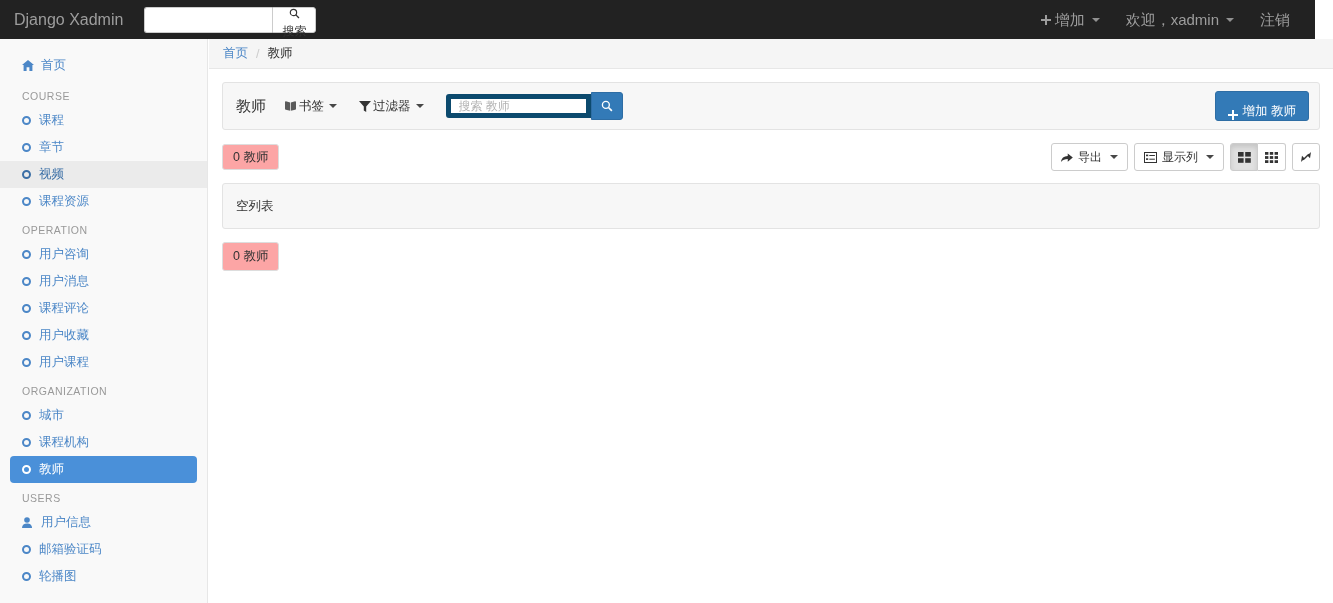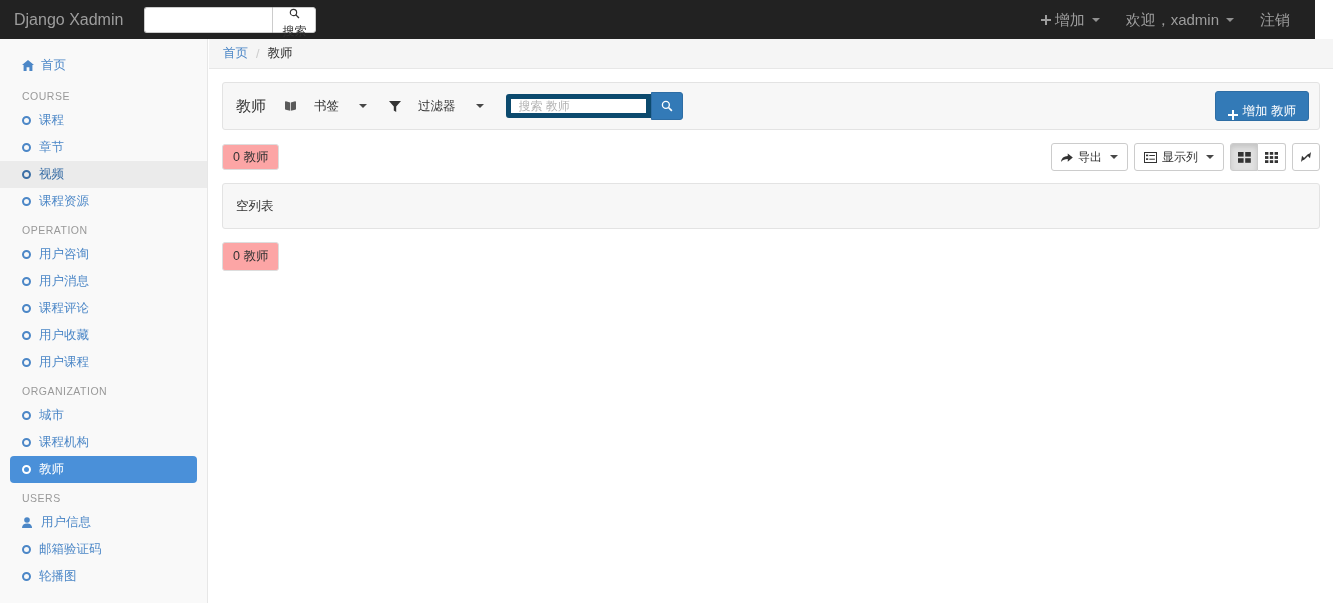--- a/index.html
+++ b/index.html
@@ -159,21 +159,21 @@
     padding: 0 10px;
     margin-bottom: 13px;
   }
   .panel-title {
     font-size: 15px;
     color: #333;
     margin: 0 18px 0 3px;
     white-space: nowrap;
   }
   .tb-link {
-    display: flex; align-items: center; gap: 17px;
+    display: flex; align-items: center; gap: 2px;
     color: #333333;
     font-size: 12.5px;
     margin-right: 22px;
     cursor: pointer;
     text-decoration: none;
     white-space: nowrap;
   }
   .search-group { display: flex; align-items: center; }
   .search-input {
     width: 145px; height: 24px;

